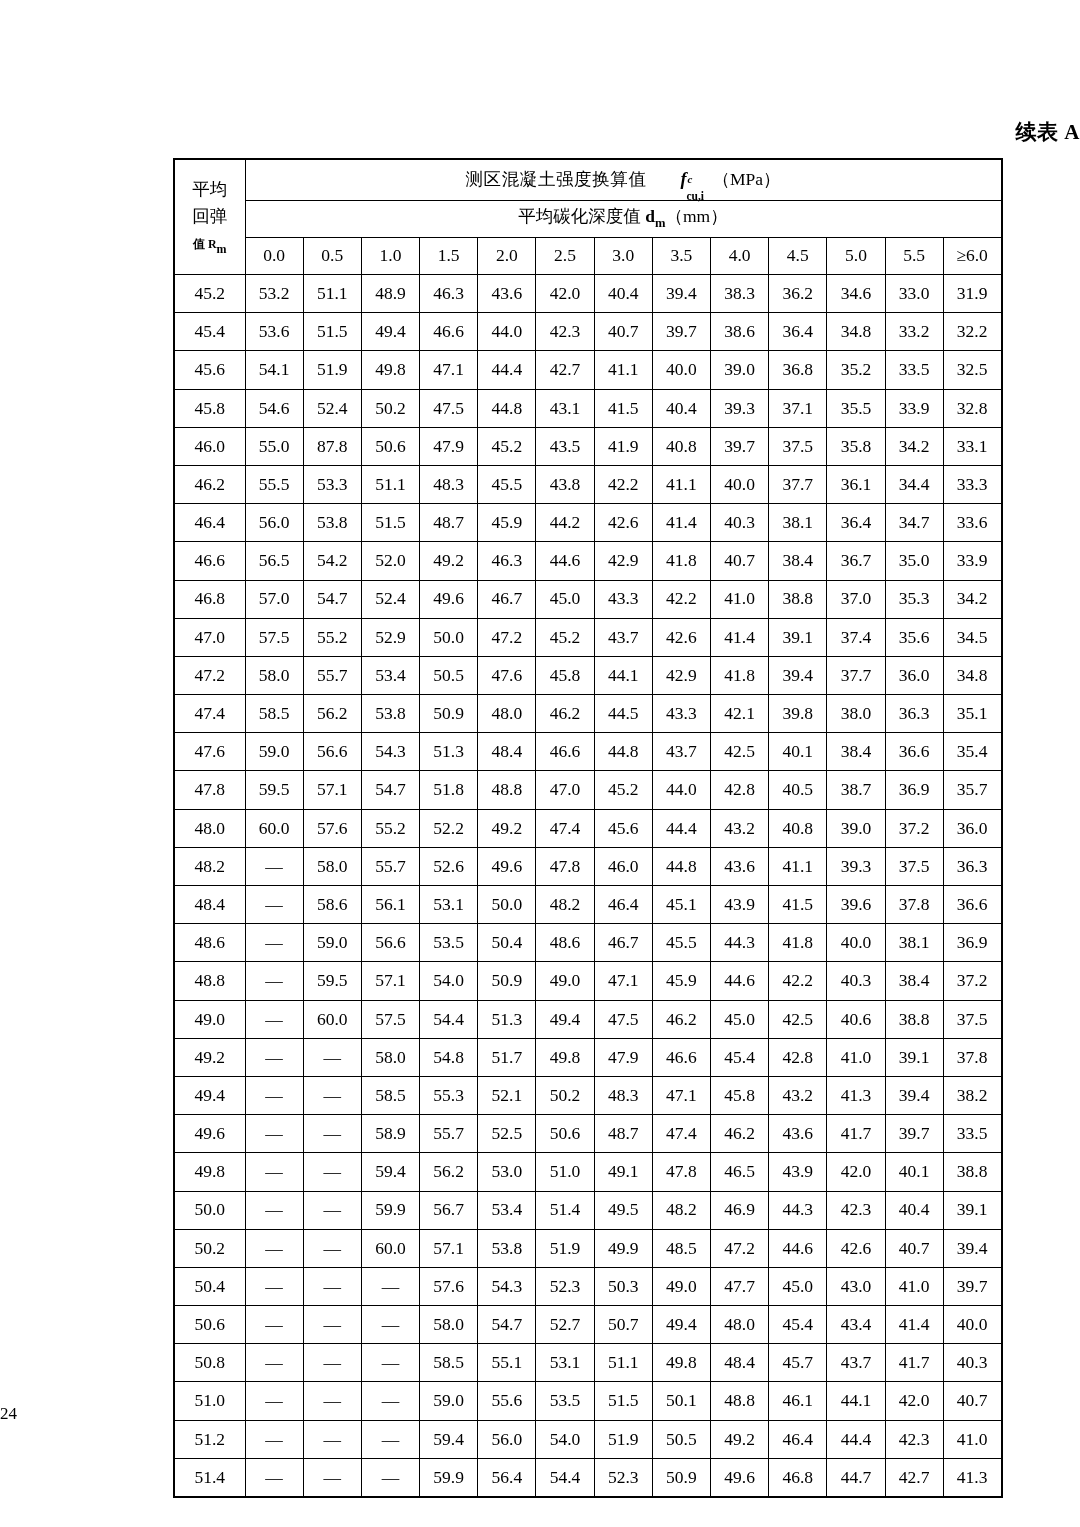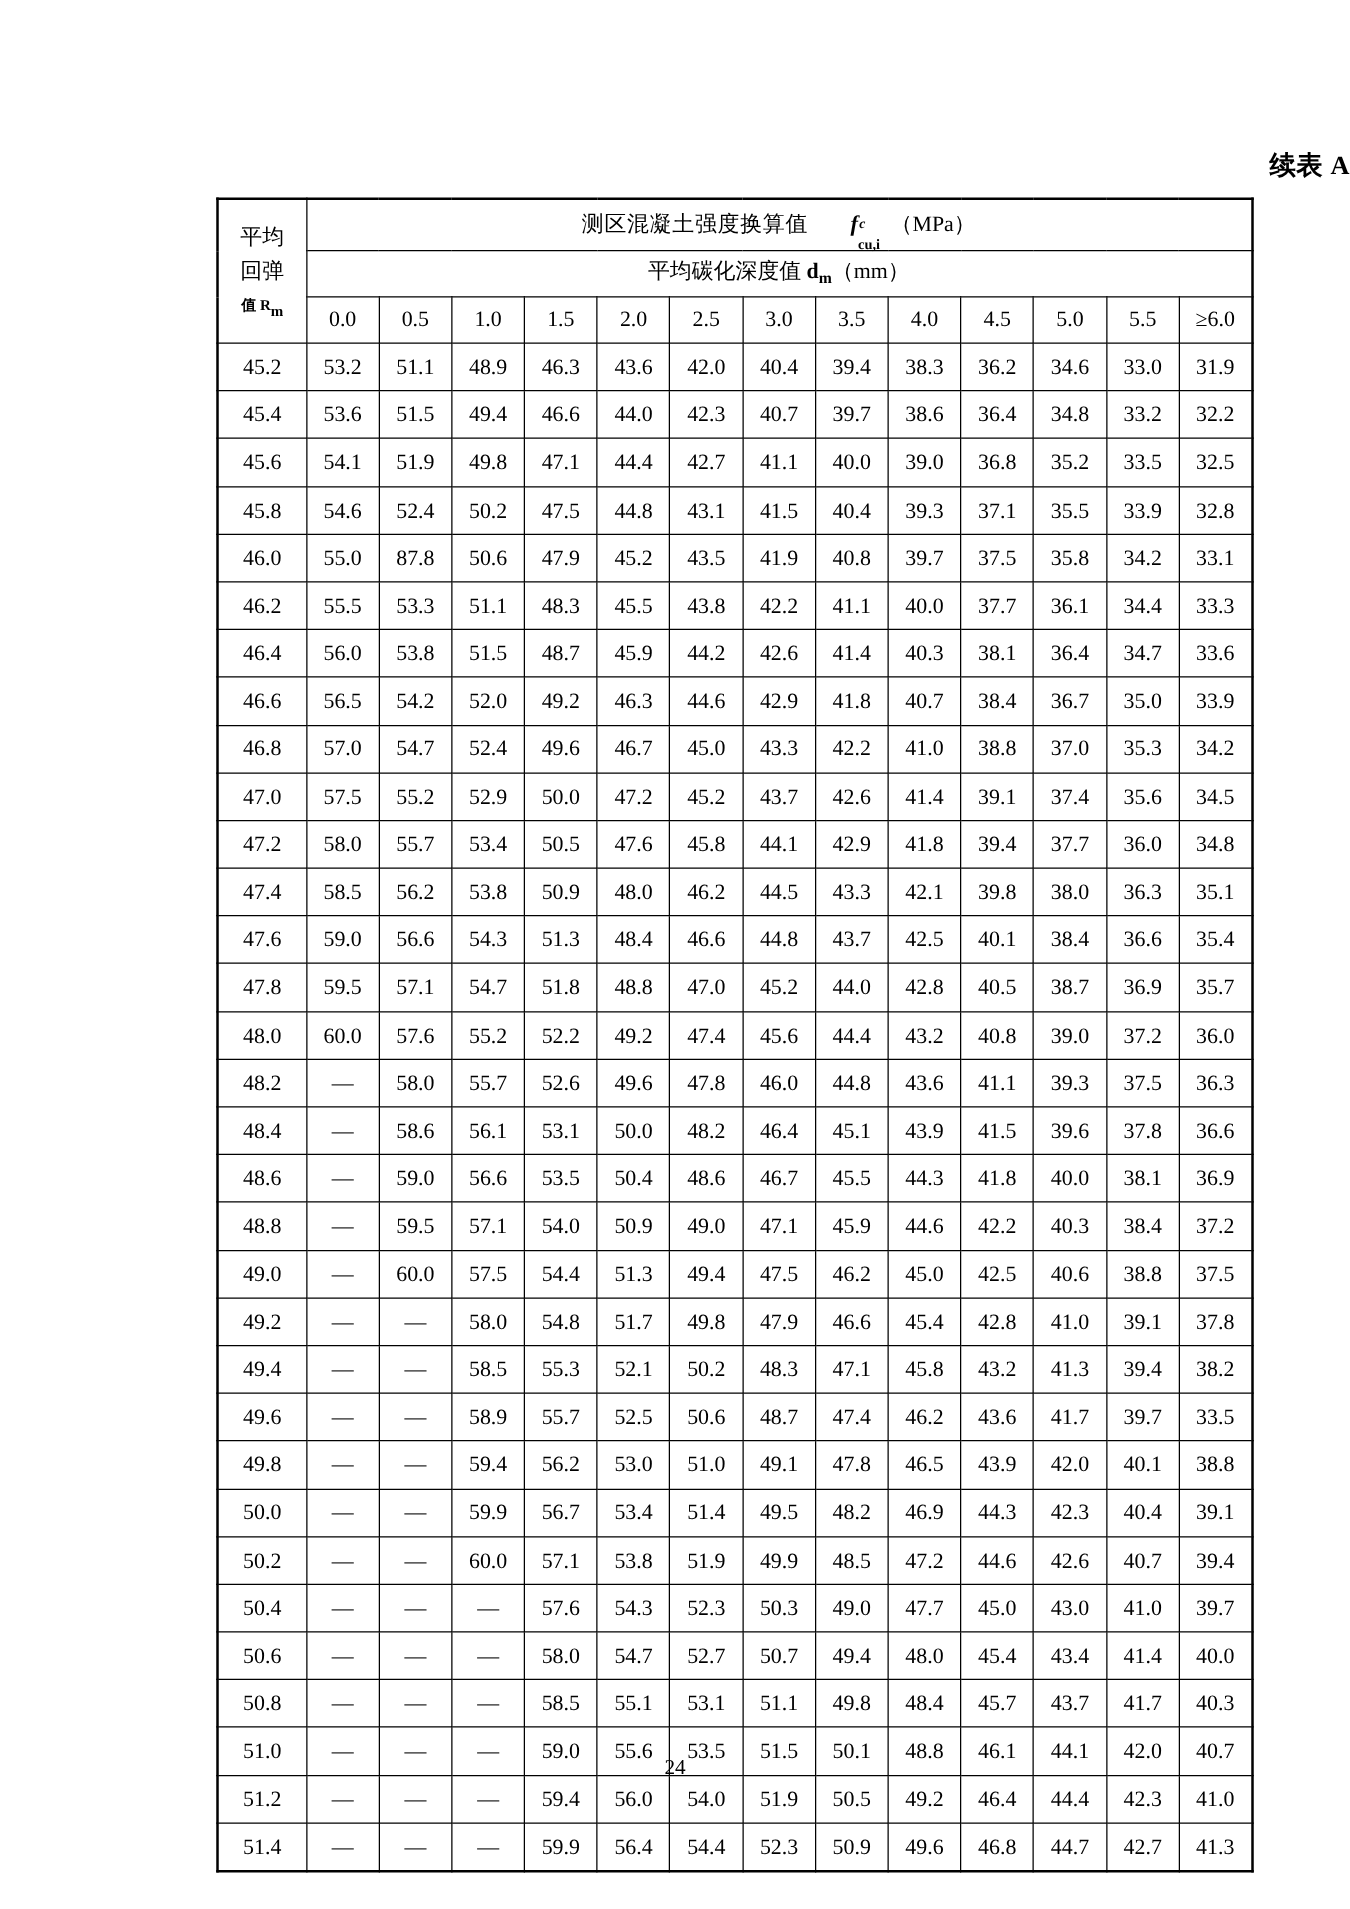--- a/index.html
+++ b/index.html
@@ -131,21 +131,21 @@
   .dm {
     font-weight: bold;
     font-style: normal;
   }
   .mpa { font-weight: normal; }
   .page-num {
     position: absolute;
     left: 0;
     top: 1404px;
     width: 1080px;
-    text-align: center;
+    text-align: left;
     font-size: 17px;
     font-family: "Liberation Serif", "DejaVu Serif", serif;
   }
   .rm-label { font-weight: bold; font-size: 12px; }
 </style>
 </head>
 <body>
 
 <div class="page">
 

